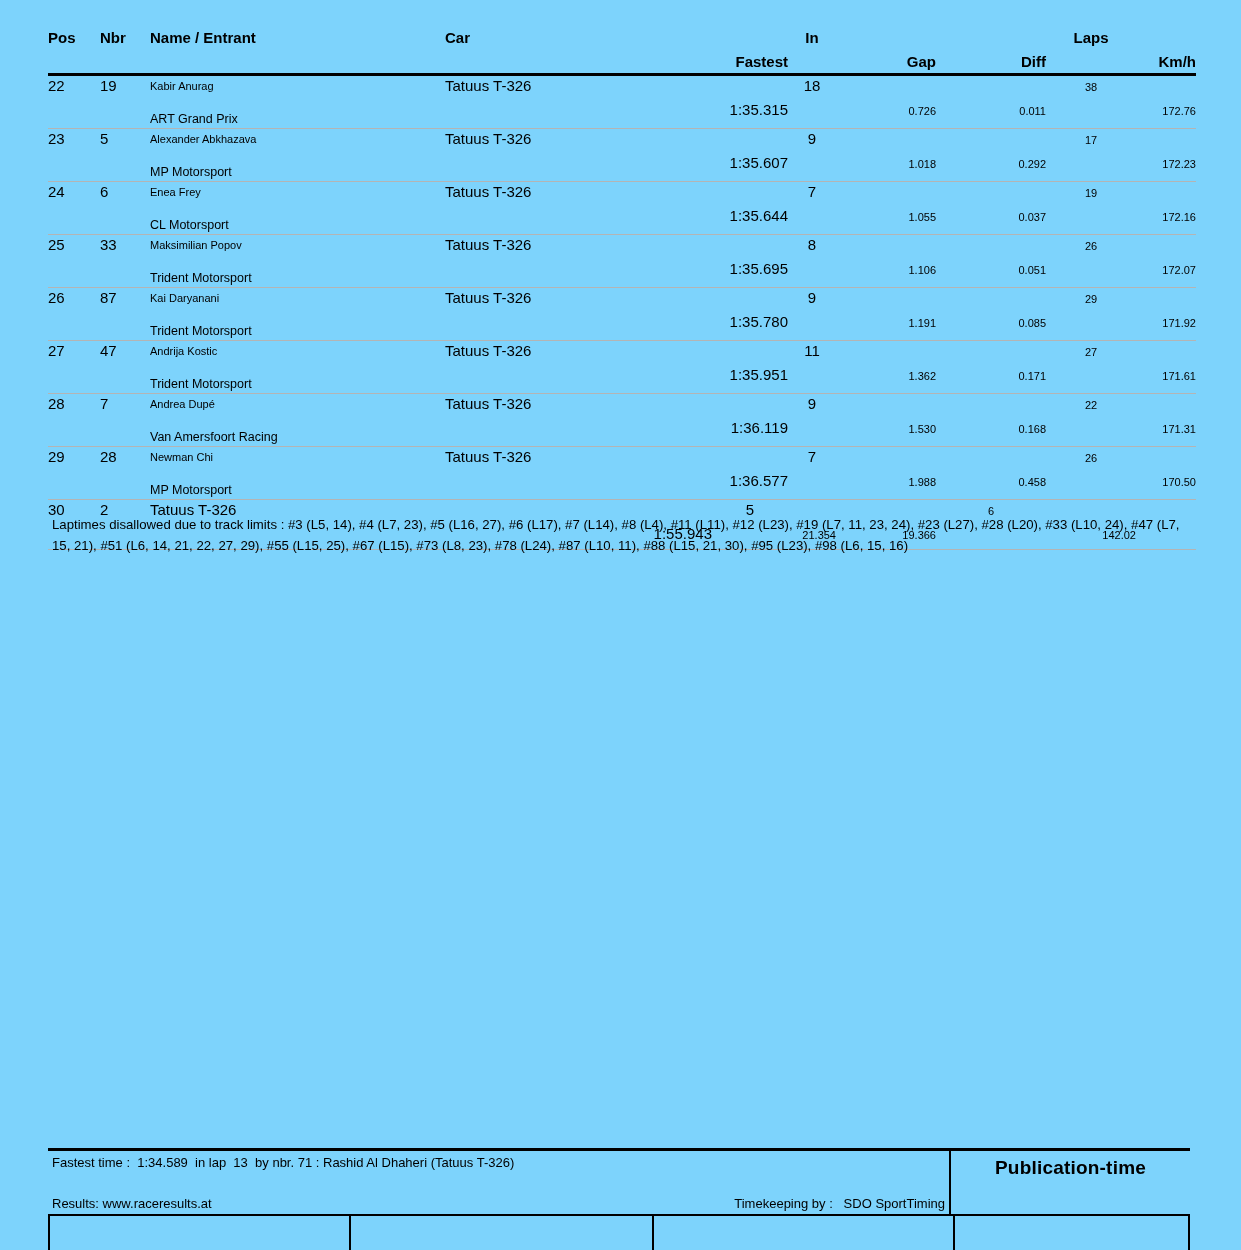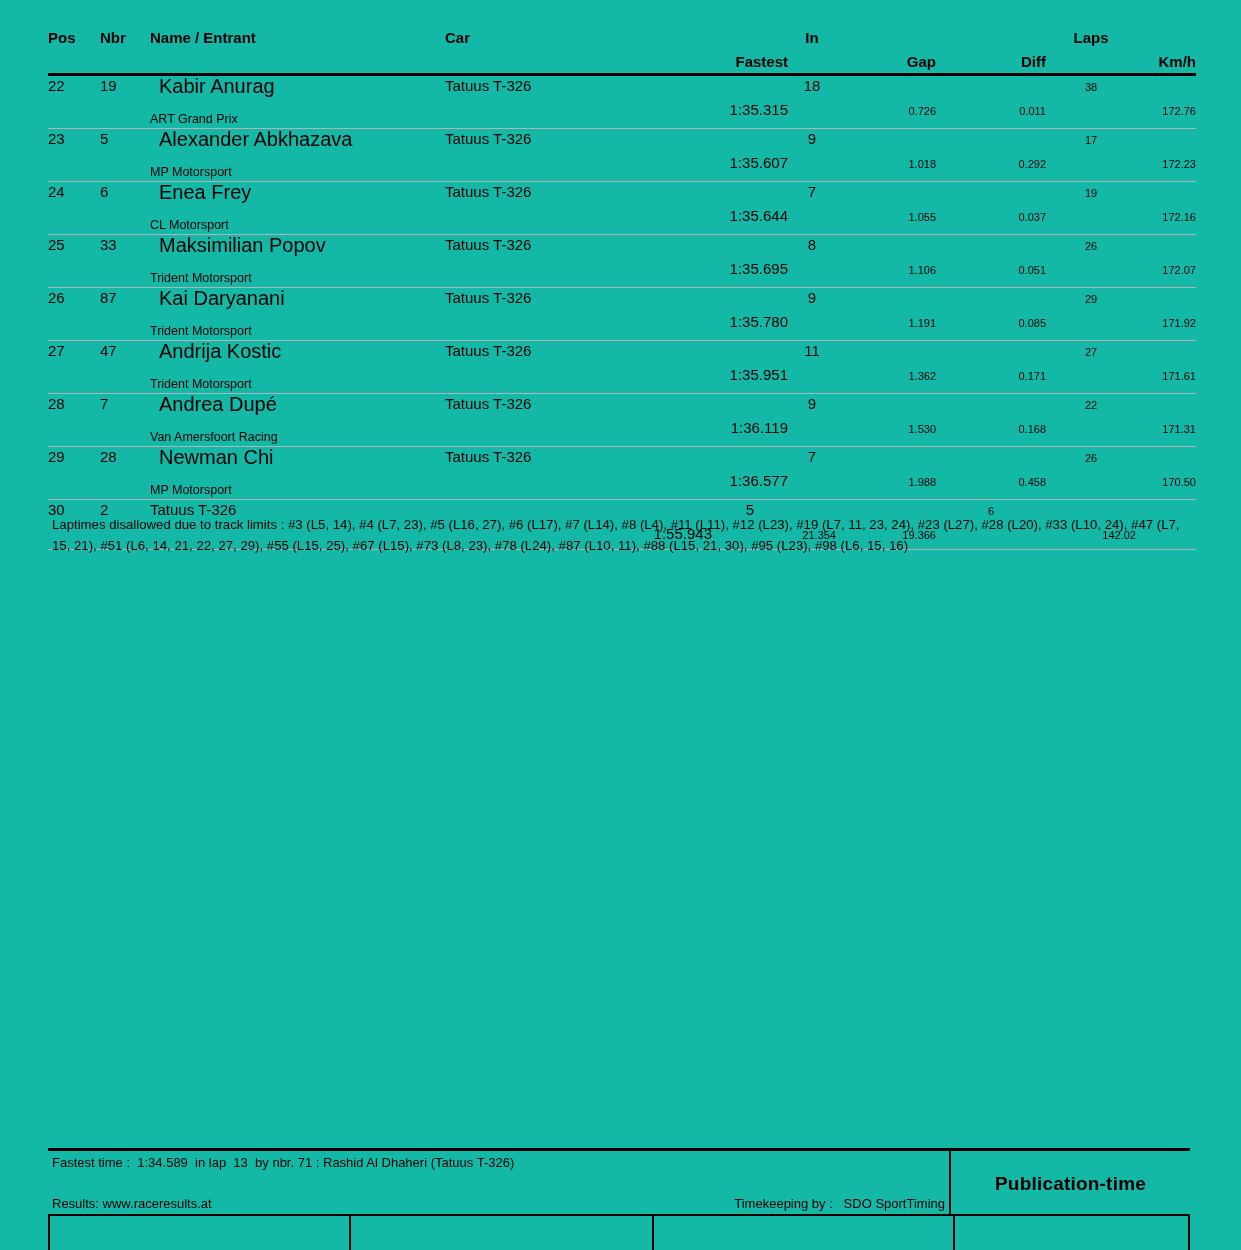--- a/index.html
+++ b/index.html
@@ -2,21 +2,21 @@
 <html><head>
 <meta charset="utf-8">
 <style>
   * { margin: 0; padding: 0; box-sizing: border-box; }
   html, body { background: #ffffff; }
   body { font-family: "Liberation Sans", "DejaVu Sans", sans-serif; color: #000; }
   .page {
     position: relative;
     width: 1241px;
     height: 1250px;
-    background: #14b8a6;
+    background: #7dd3fc;
     overflow: hidden;
   }
   .results-table {
     position: absolute;
     left: 48px;
     top: 30px;
     width: 1148px;
   }
   .grid-row {
     display: grid;
@@ -33,21 +33,21 @@
   .ar { text-align: right; margin-top: 24px; }
   .ac { text-align: center; }
   .data-row {
     min-height: 50px;
   }
   .data-row + .data-row { border-top: 1px solid #b4b4b4; }
   .tbody { border-bottom: 1px solid #b4b4b4; }
   .cell { font-size: 15px; line-height: 19px; }
   .cell.small { font-size: 11px; padding-top: 2px; }
   .cell.bold { font-weight: normal; }
-  .name-block .driver-name { font-size: 20px; line-height: 20px; margin-left: 9px; }
+  .name-block .driver-name { font-size: 11px; line-height: 20px; }
   .name-block .entrant-name { font-size: 12.5px; line-height: 18px; margin-top: 14px; }
   .footnote {
     position: absolute;
     left: 52px;
     top: 514px;
     width: 1142px;
     font-size: 13.2px;
     line-height: 21px;
     color: #000;
   }
@@ -73,21 +73,21 @@
   .footer-line { font-size: 13px; line-height: 17px; white-space: pre-wrap; }
   .footer-left-bottom {
     margin-top: auto;
     display: flex;
     justify-content: space-between;
     align-items: flex-end;
   }
   .footer-right {
     flex: 1;
     text-align: center;
-    padding-top: 22px;
+    padding-top: 6px;
     font-size: 19px;
     font-weight: bold;
     letter-spacing: 0.2px;
   }
   .footer-bottom {
     display: flex;
     height: 48px;
   }
   .fcell { border: 2px solid #000; border-top: none; border-right: none; height: 100%; }
   .fcell:last-child { border-right: 2px solid #000; }

